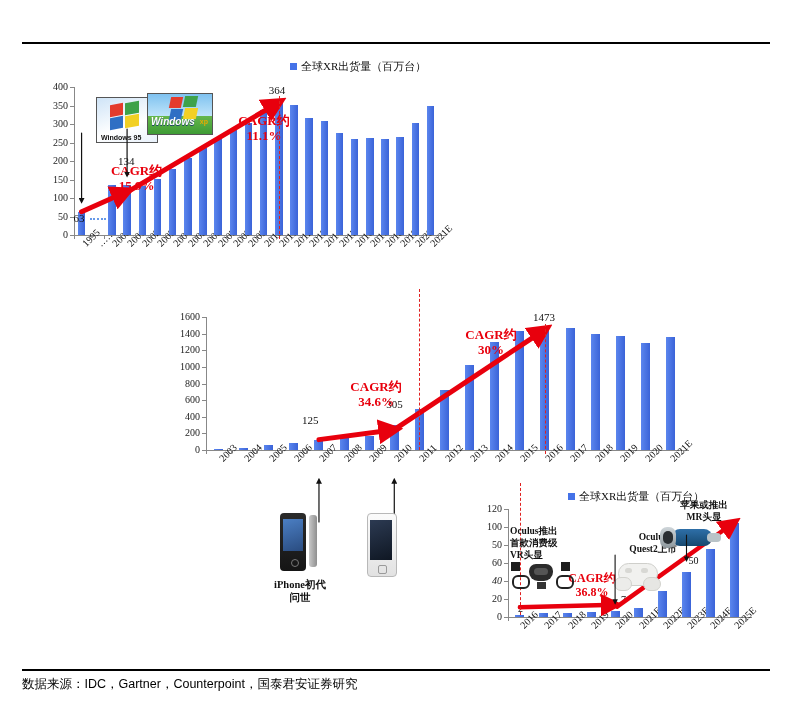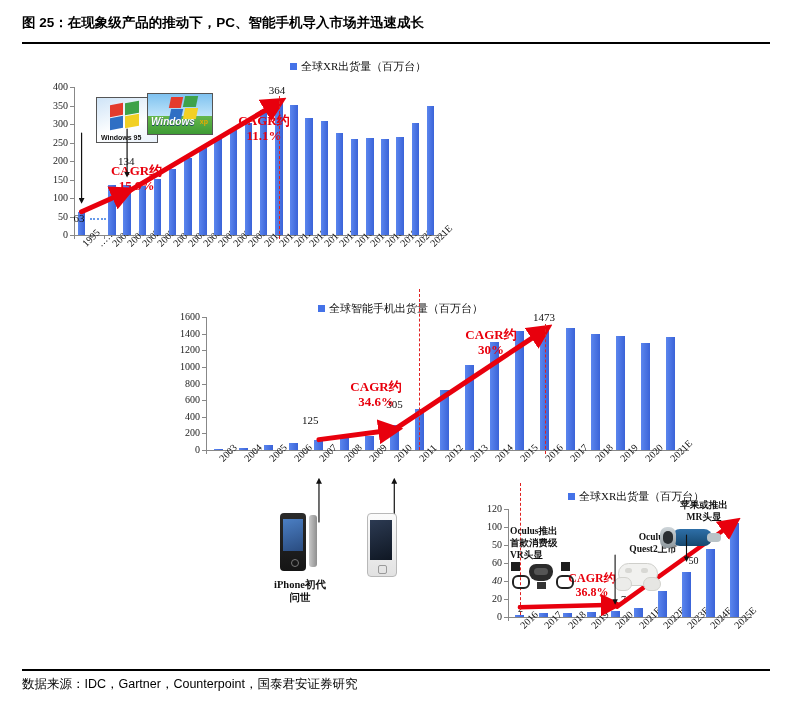--- a/index.html
+++ b/index.html
@@ -67,21 +67,20 @@
   .dotted{position:absolute;border-top:2px dotted #6699e8;}
 
   svg{display:block;overflow:visible;}
   .win-img{position:absolute;border:1px solid #555;}
 </style>
 </head>
 <body>
 
 <div class="page">
 
-  <div class="fig-title">图 25：在现象级产品的推动下，PC、智能手机导入市场并迅速成长</div>
   <div class="rule-top"></div>
 
   <div class="chart" id="chart-pc" style="left:0px;top:55px;width:791px;height:225px;">
 
     <div class="legend" style="left:290px;top:4px;">
       <span class="swatch"></span>
       <span>全球XR出货量（百万台）</span>
     </div>
 
     <div id="pc-canvas" style="position:absolute;left:0;top:0;width:791px;height:225px;">
@@ -221,24 +220,20 @@
             </marker>
           </defs>
           <line x1="7.583333333333329" y1="46" x2="7.583333333333329" y2="114.69" stroke="#111" stroke-width="1.2" stroke-linecap="round" marker-end="url(#pcLeadA)"></line>
           <line x1="53.08333333333333" y1="42" x2="53.08333333333333" y2="88.41999999999999" stroke="#111" stroke-width="1.2" stroke-linecap="round" marker-end="url(#pcLeadA)"></line>
         </svg>
       </div>
   </div>
 
   <div class="chart" id="chart-sp" style="left:0px;top:295px;width:791px;height:200px;">
 
-    <div class="legend" style="left:318px;top:6px;">
-      <span class="swatch"></span>
-      <span>全球智能手机出货量（百万台）</span>
-    </div>
 
     <div id="sp-canvas" style="position:absolute;left:0;top:0;width:791px;height:200px;">
         <div class="axis-line" style="left:206px;top:22px;width:1.2px;height:133px;"></div>
         <div class="axis-line" style="left:206px;top:155px;width:483px;height:1.2px;"></div>
         <div class="ytick-mark" style="left:202px;top:22px;"></div>
         <div class="ytick-lab" style="left:166px;top:17px;width:34px;">1600</div>
         <div class="ytick-mark" style="left:202px;top:38.625px;"></div>
         <div class="ytick-lab" style="left:166px;top:33.625px;width:34px;">1400</div>
         <div class="ytick-mark" style="left:202px;top:55.25px;"></div>
         <div class="ytick-lab" style="left:166px;top:50.25px;width:34px;">1200</div>

